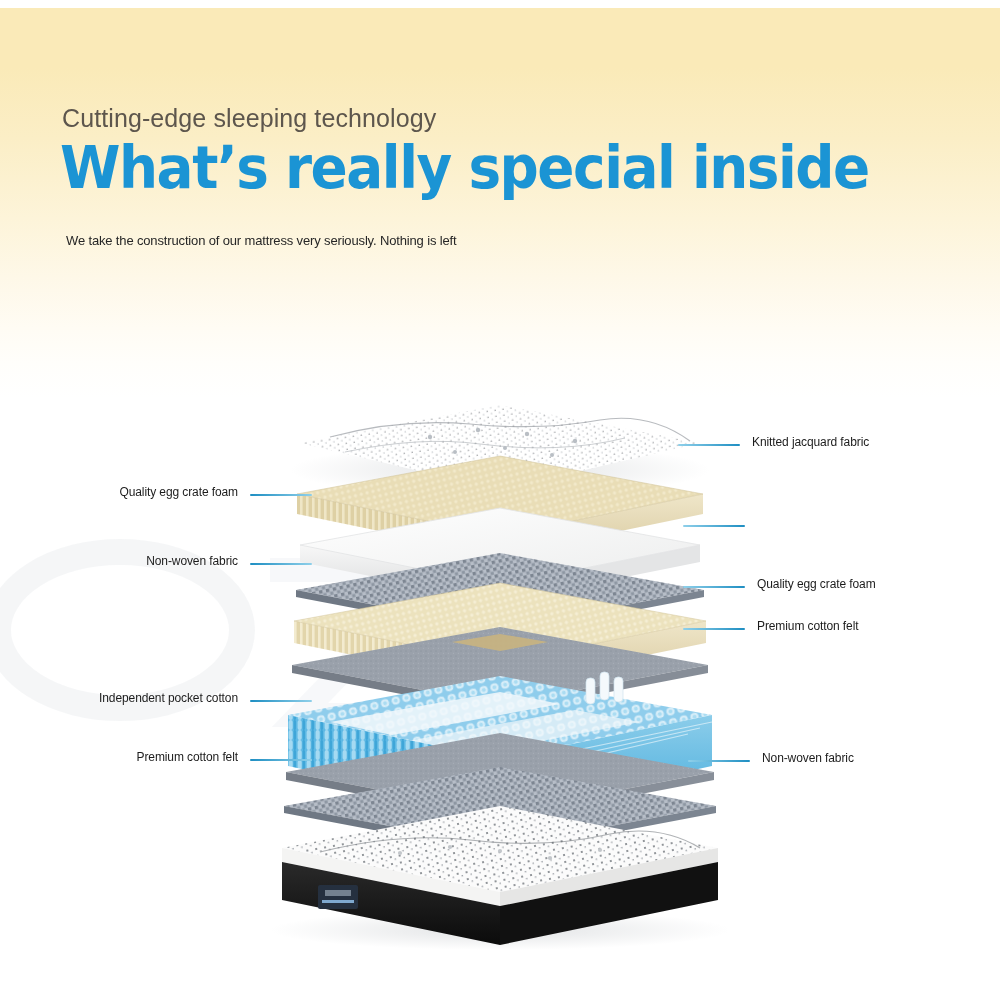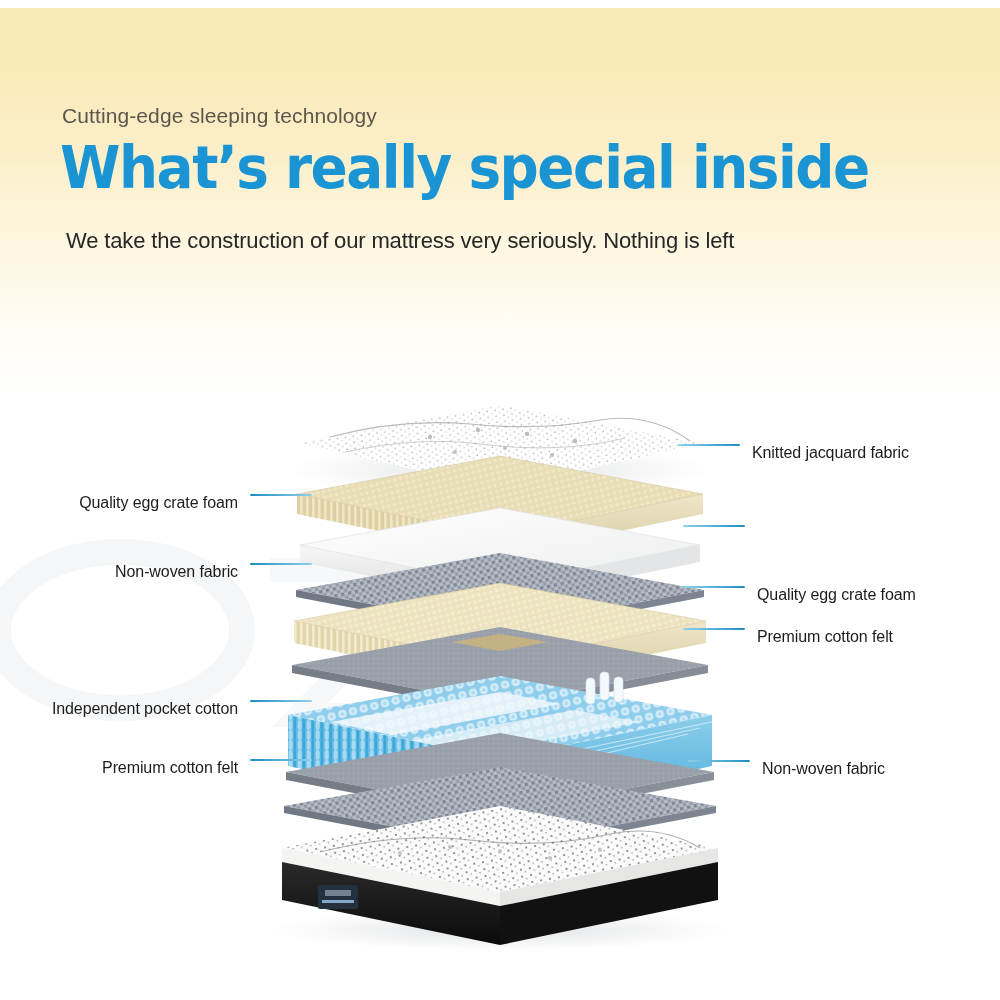--- a/index.html
+++ b/index.html
@@ -36,63 +36,62 @@
     position:absolute;
     left:-30px; top:530px;
     width:640px; height:230px;
     opacity:.55;
   }
   .watermark svg{display:block;}
 
   
   .eyebrow{
     position:absolute; left:62px; top:104px;
-    font-size:21px; letter-spacing:.1px;
+    font-size:25px; letter-spacing:.1px;
     color:#5d564d;
     font-family:"Liberation Sans", sans-serif;
     white-space:nowrap;
   }
   .headline{
     position:absolute; left:60px; top:138px;
     font-size:59px; line-height:1.02;
     font-weight:bold;
     letter-spacing:-1.6px;
     color:#1b94d4;
     white-space:nowrap;
     font-family:"DejaVu Sans", sans-serif;
     transform:scaleX(.93);
     transform-origin:left top;
   }
   .subcopy{
     position:absolute; left:66px; top:228px;
-    font-size:22px; line-height:26px;
+    font-size:13px; line-height:26px;
     color:#262626;
     white-space:nowrap;
     font-family:"Liberation Sans", sans-serif;
     text-align:right;
   }
   .subcopy div{letter-spacing:-.15px;}
 
   
   .artwork{
     position:absolute; left:0; top:0;
     width:1000px; height:1000px;
     pointer-events:none;
   }
   .artwork svg{display:block;}
 
   
   .callout{
     position:absolute;
-    font-size:16px;
+    font-size:12px;
     color:#1c1c1c;
     white-space:nowrap;
     font-family:"Liberation Sans", sans-serif;
     letter-spacing:-.1px;
-    margin-top:9px;
   }
   .callout.right{ text-align:left; }
   .callout.left{ text-align:right; }
   .lead{
     position:absolute;
     height:2px;
     background:linear-gradient(to right,#8fd0ea,#1e8ec2);
     border-radius:1px;
   }
   .lead.rev{

